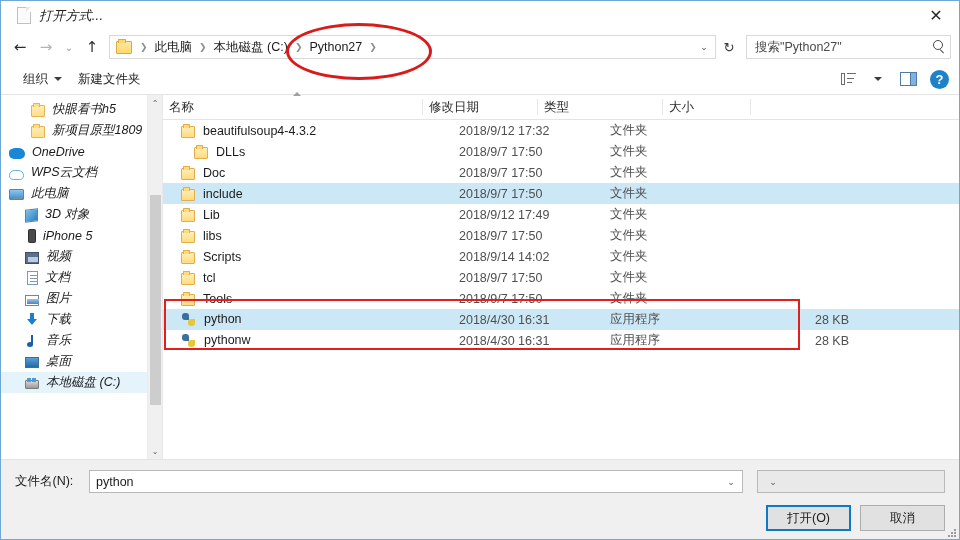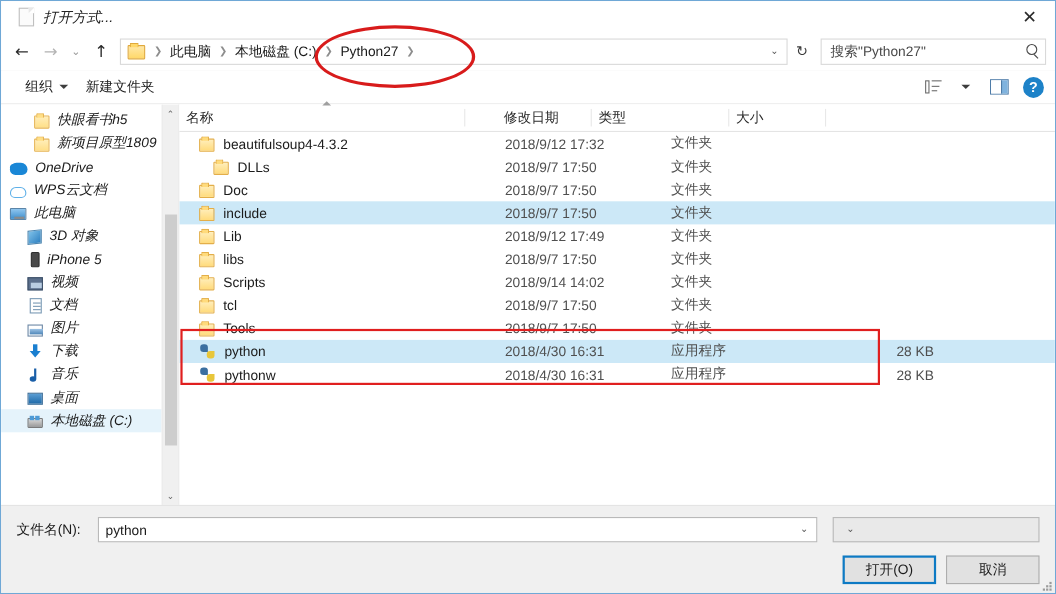--- a/index.html
+++ b/index.html
@@ -320,21 +320,21 @@
     width: 0; height: 0;
     border-left: 4px solid transparent; border-right: 4px solid transparent;
     border-bottom: 4px solid #a0a0a0;
   }
   .rows { flex: 1; position: relative; overflow: hidden; }
   .row {
     height: 21px; display: flex; align-items: center; cursor: pointer;
   }
   .row.selected { background: #cce8f7; }
   .row .nm {
-    display: flex; align-items: center; gap: 8px;
+    display: flex; gap: 8px;
     font-size: 12.5px; color: #1b1b1b; padding-left: 18px;
   }
   .row .cell { font-size: 12.5px; color: #4f4f4f; margin-left: 36px; }
   .file-ico { width: 15px; height: 15px; flex: none; position: relative; }
   .fi-folder {
     background: linear-gradient(#ffeebb, #ffdb7c);
     border: 1px solid #e3ae49; border-radius: 1px;
     width: 14px; height: 12px; margin-top: 2px;
   }
   .fi-folder:before{
@@ -536,21 +536,21 @@
         <div class="sb-arrow" style="position:absolute;bottom:0;">⌄</div>
       </div>
     </div>
 
     <div class="listarea">
       <div class="col-head" id="col-head">
           <div class="ch" style="width: 260px;">
             <span>名称</span>
             <span class="sort-caret"></span>
           </div>
-          <div class="ch" style="width: 115px; justify-content: center;">
+          <div class="ch" style="width: 115px;">
             <span>修改日期</span>
           </div>
           <div class="ch" style="width: 125px;">
             <span>类型</span>
           </div>
           <div class="ch" style="width: 88px;">
             <span>大小</span>
           </div>
         </div>
       <div class="rows" id="rows">

